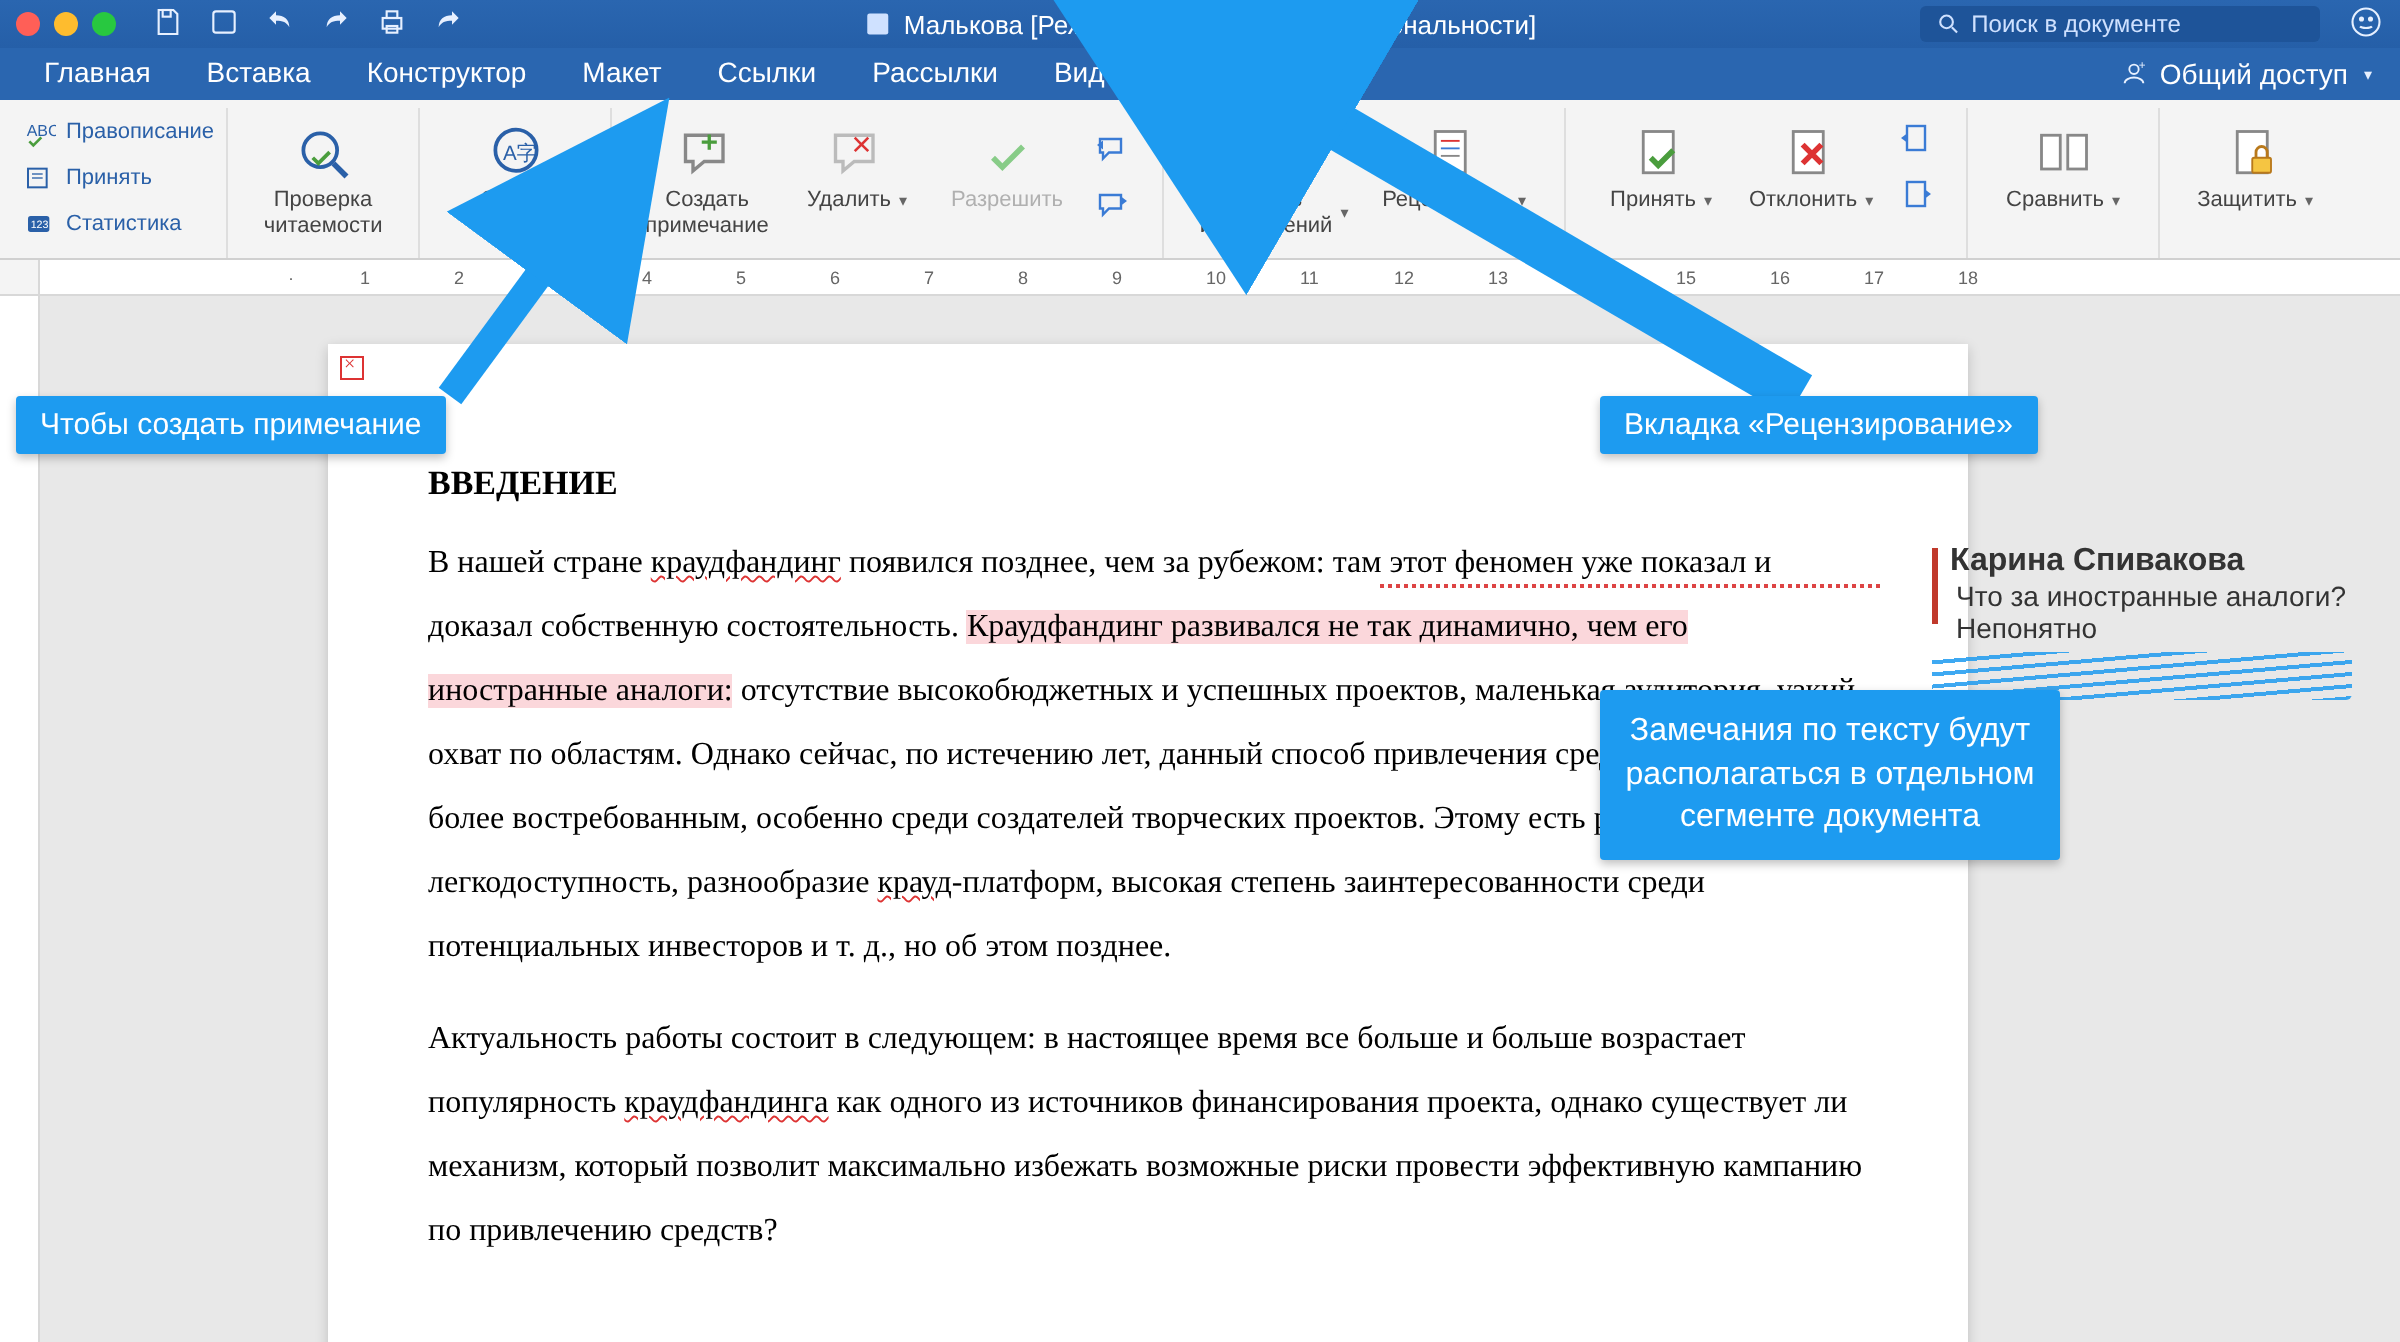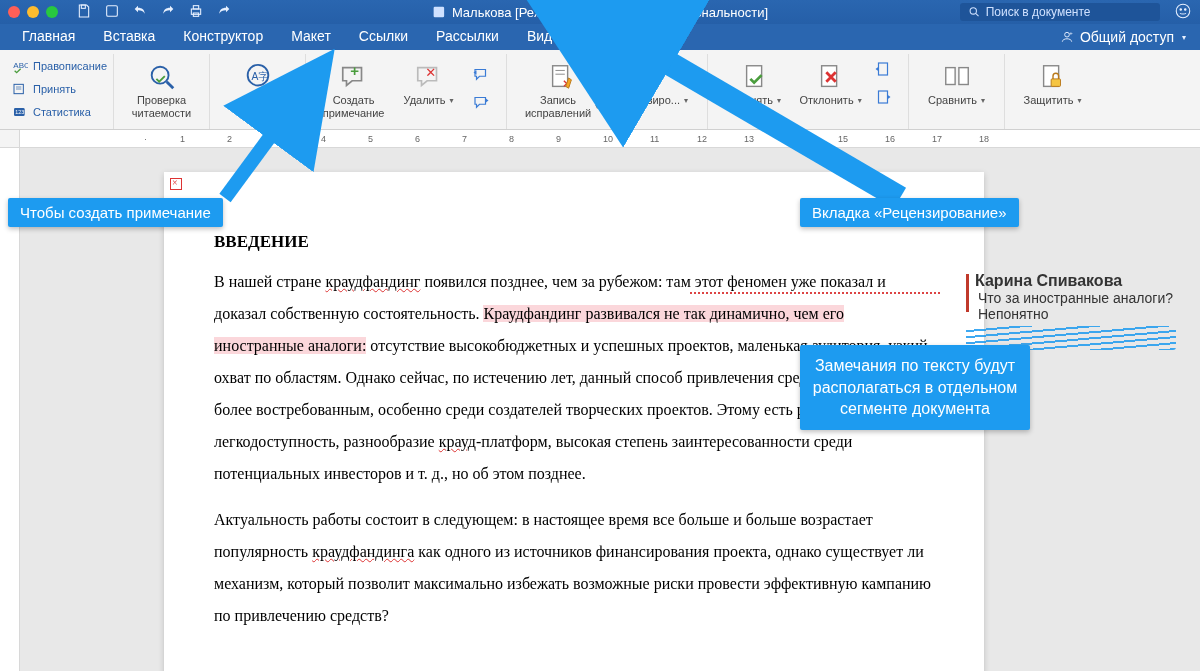--- a/index.html
+++ b/index.html
@@ -312,20 +312,30 @@
       <div class="bigbtn">
         <div class="icn">
             <svg viewBox="0 0 32 32">
               <path d="M4 6h20v14H14l-6 5v-5H4z" fill="none" stroke="#bbb" stroke-width="1.8"></path>
               <text x="12" y="16" font-size="14" fill="#d33">✕</text>
             </svg>
           </div>
         <div class="lbl">
             <span>Удалить</span>
             <span class="chev">▾</span>
+          </div>
+      </div>
+      <div class="bigbtn">
+        <div class="icn">
+            <svg viewBox="0 0 32 32">
+              <path d="M8 18l5 5 11-11" stroke="#8c8" stroke-width="3" fill="none"></path>
+            </svg>
+          </div>
+        <div class="lbl disabled">
+            <span>Разрешить</span>
           </div>
       </div>
       <div style="display:flex;flex-direction:column;justify-content:center;gap:2px;">
         <div class="smallbtn">
             <svg viewBox="0 0 24 24">
               <path d="M4 6h14v9H10l-4 4v-4H4z" fill="none" stroke="#3a7bd5" stroke-width="1.6"></path>
               <path d="M2 10l4-3v6z" fill="#3a7bd5"></path>
             </svg>
           </div>
         <div class="smallbtn">

